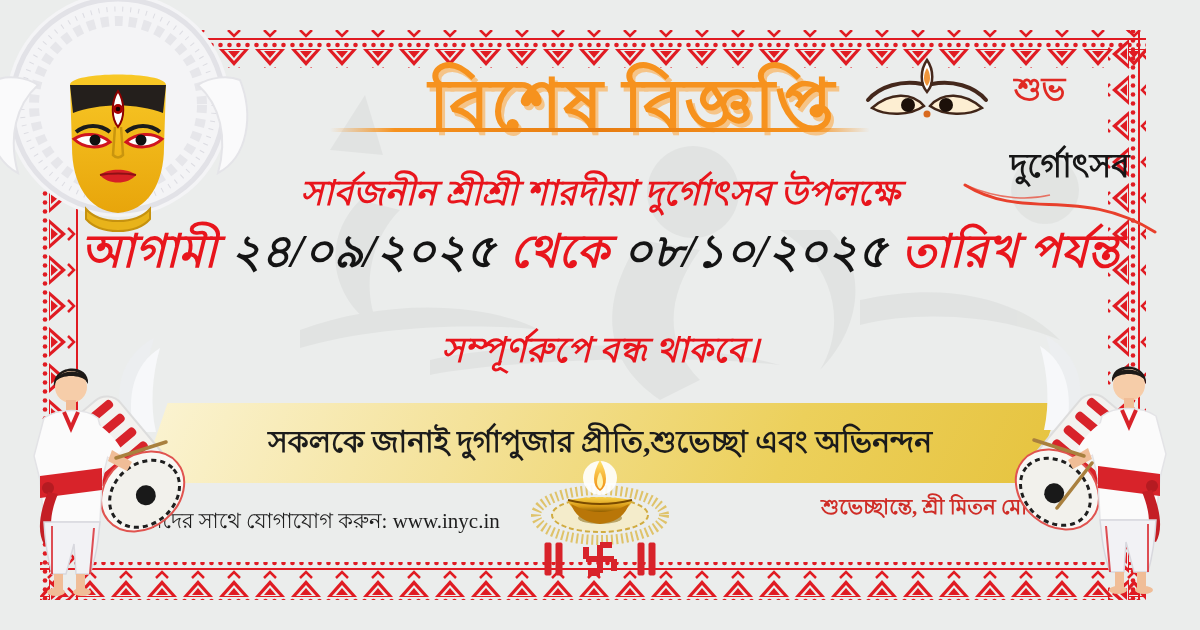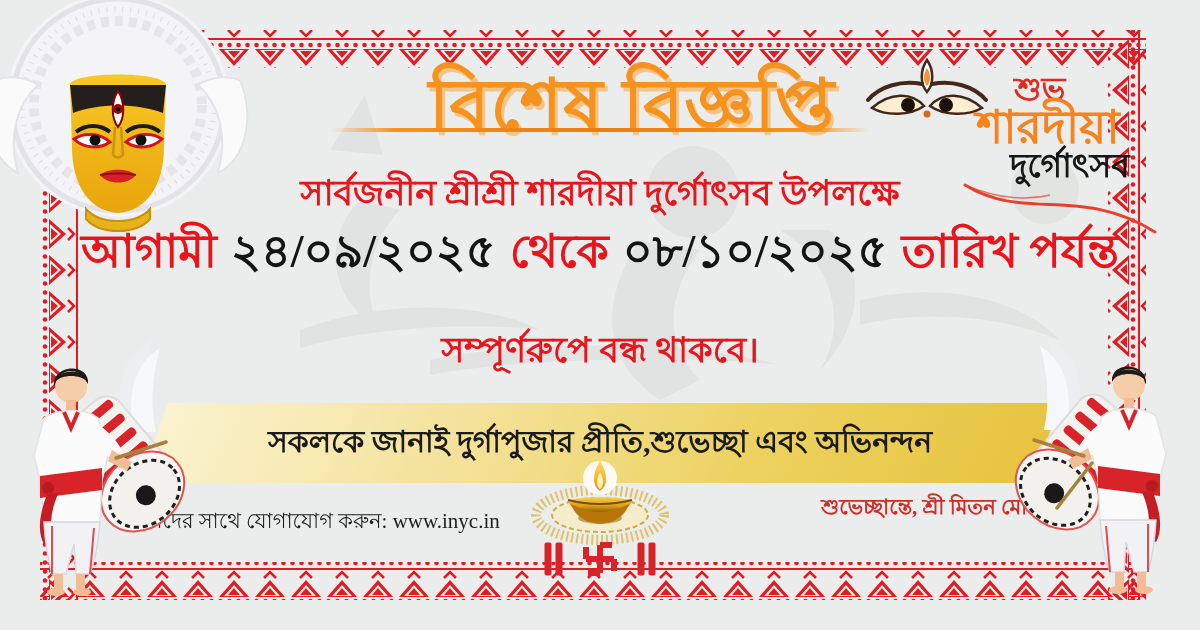--- a/index.html
+++ b/index.html
@@ -8,21 +8,21 @@
   .stage{position:relative;width:1200px;height:630px;background:#ebedec;overflow:hidden;}
   .abs{position:absolute;}
   .layer{position:absolute;left:0;top:0;}
   
   .title{left:0;top:50px;width:1200px;text-align:center;font-size:72px;font-weight:bold;
          color:#f6921e;letter-spacing:1px;
          text-shadow:3px 4px 0 #f5c488;margin-left:32px;}
   .divider{left:330px;top:128px;width:540px;height:4px;border-radius:2px;
            background:linear-gradient(90deg,rgba(246,146,30,0) 0%,#f6921e 12%,#e87d10 50%,#f6921e 88%,rgba(246,146,30,0) 100%);}
   
-  .nline{left:60px;width:1080px;text-align:center;font-weight:bold;}
+  .nline{left:60px;width:1080px;text-align:center;font-weight:bold;font-style:italic;}
   .n1{top:166px;font-size:35px;color:#e8151c;}
   .n2{top:216px;font-size:46px;color:#e8151c;}
   .n2 .date{color:#141414;}
   .n2 span{margin:12px 7px;}
   .n3{top:284px;font-size:35px;color:#e8151c;}
   .n4{top:323px;font-size:35px;color:#e8151c;}
   
   .banner{left:140px;top:403px;width:920px;height:80px;
           background:linear-gradient(115deg,#fbf4d4 0%,#f4e29a 35%,#ecd05b 70%,#e6c33e 100%);
           clip-path:polygon(3% 0,100% 0,97% 100%,0 100%);
@@ -173,21 +173,20 @@
     <path d="M65,12 C69,18 69,26 65,30 C61,26 61,18 65,12 Z" fill="#f0953a"></path>
     <path d="M6,44 C18,30 40,24 60,28" stroke="#44281c" stroke-width="4" fill="none" stroke-linecap="round"></path>
     <path d="M70,28 C90,24 112,30 124,44" stroke="#44281c" stroke-width="4" fill="none" stroke-linecap="round"></path>
     <path d="M10,52 C28,36 50,36 62,50 C48,60 24,60 10,52 Z" fill="#fdeed2" stroke="#412619" stroke-width="2.5"></path>
     <path d="M68,50 C80,36 102,36 120,52 C106,60 82,60 68,50 Z" fill="#fdeed2" stroke="#412619" stroke-width="2.5"></path>
     <circle cx="46" cy="49" r="7" fill="#1c1009"></circle>
     <circle cx="84" cy="49" r="7" fill="#1c1009"></circle>
     <circle cx="65" cy="58" r="3.5" fill="#d86a1f"></circle>
   </svg>
   <div class="abs logo-shubho">শুভ</div>
-  <div class="abs logo-sharodia">শারদীয়া</div>
   <div class="abs logo-durgotsab">দুর্গোৎসব</div>
   <svg class="abs" style="left:940px;top:150px;" width="225" height="100" viewBox="0 0 225 100">
     <path d="M25,35 C85,72 140,35 215,82" stroke="#e8402c" stroke-width="3" fill="none" stroke-linecap="round"></path>
     <path d="M25,35 C60,50 90,50 110,45" stroke="#e8402c" stroke-width="1.5" fill="none" opacity="0.7"></path>
   </svg>
 
   <svg class="abs" style="left:-12px;top:-15px;" width="265" height="270" viewBox="0 0 265 270">
     <defs>
       <linearGradient id="face" x1="0" y1="0" x2="0" y2="1">
         <stop offset="0" stop-color="#f8c826"></stop>

